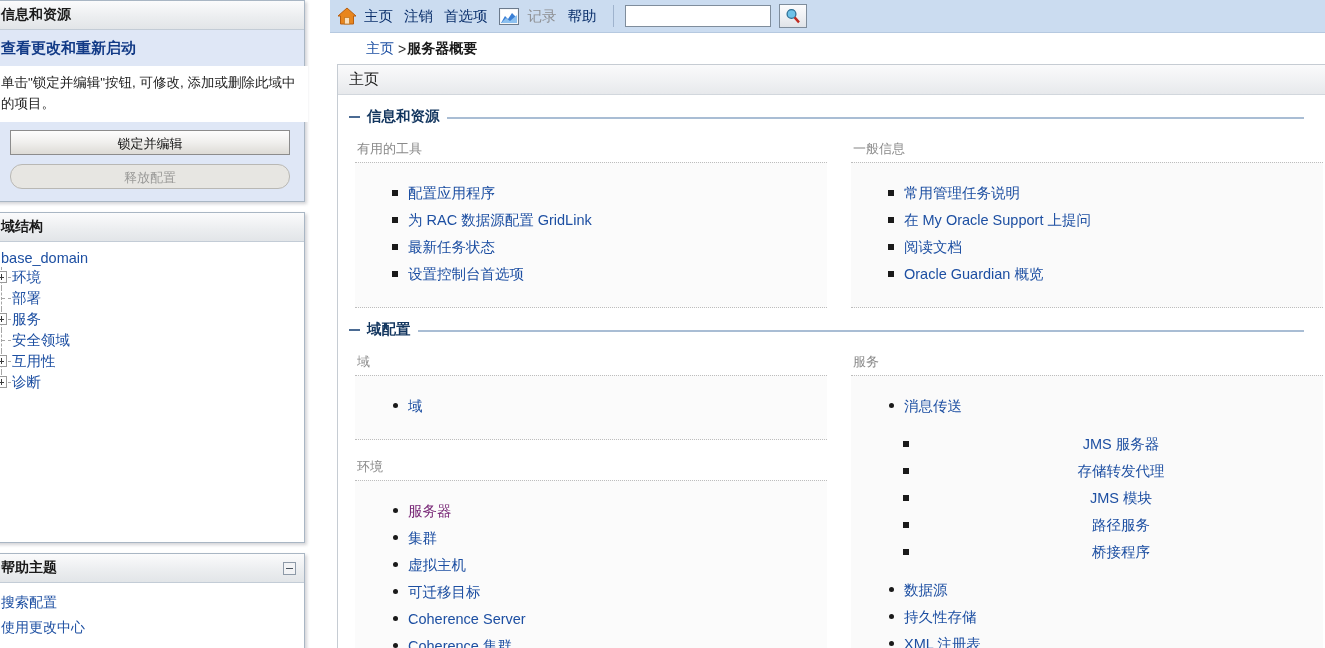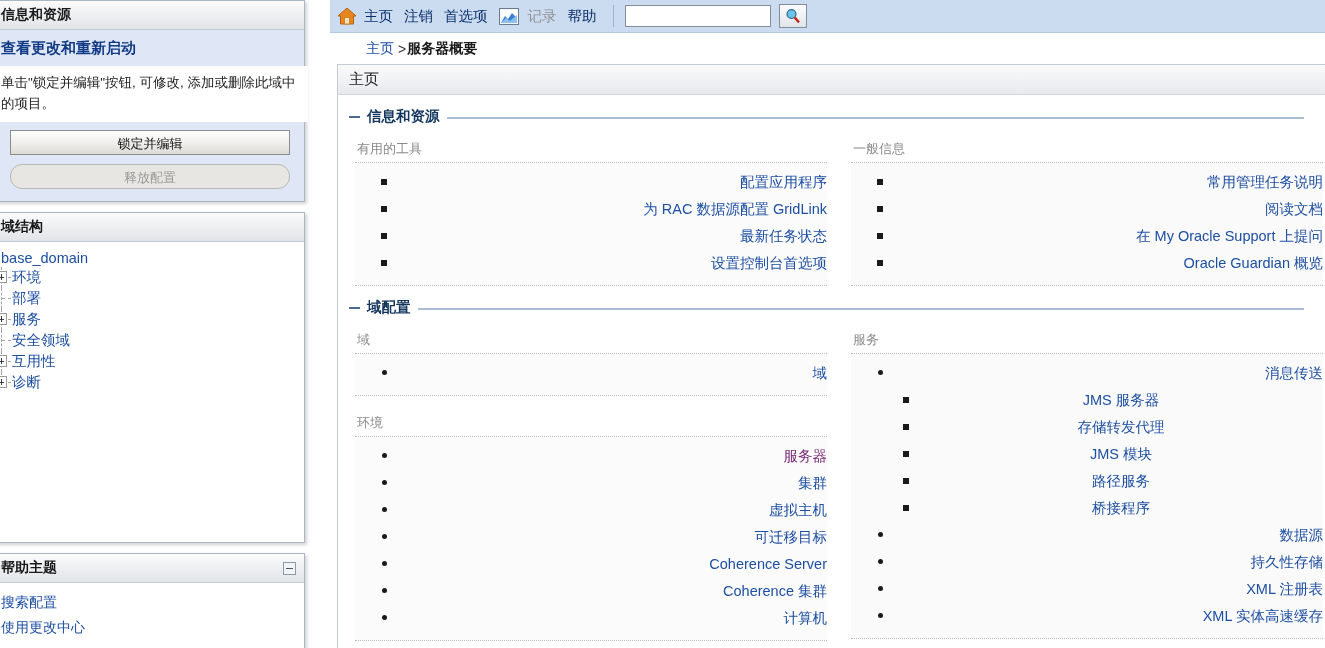--- a/index.html
+++ b/index.html
@@ -300,21 +300,21 @@
   }
   .grp-box {
     border-top: 1px dotted #bdbdbd;
     border-bottom: 1px dotted #bdbdbd;
     background: #fafafa;
     padding: 6px 0 8px 0;
   }
   .grp-box.plain { background: #fbfbfb; }
   ul.lnk {
     list-style: none;
-    margin: 0; padding: 0 0 0 26px; text-align: right;
+    margin: 11px; padding: 0 0 0 26px;
   }
   ul.lnk li {
     position: relative;
     padding: 4px 0 4px 16px;
     font-size: 14.5px;
     line-height: 19px;
   }
   ul.lnk li > .bullet-sq {
     position: absolute; left: 0; top: 10px;
     width: 6px; height: 6px; background: #1a1a1a;
@@ -486,22 +486,22 @@
                   <li><span class="bullet-sq"></span><a>设置控制台首选项</a></li>
                 </ul>
               </div>
             </div>
 
             <div class="col">
               <div class="grp-title">一般信息</div>
               <div class="grp-box">
                 <ul class="lnk">
                   <li><span class="bullet-sq"></span><a>常用管理任务说明</a></li>
+                  <li><span class="bullet-sq"></span><a>在 My Oracle Support 上提问</a></li>
                   <li><span class="bullet-sq"></span><a>阅读文档</a></li>
-                  <li><span class="bullet-sq"></span><a>在 My Oracle Support 上提问</a></li>
                   <li><span class="bullet-sq"></span><a>Oracle Guardian 概览</a></li>
                 </ul>
               </div>
             </div>
 
           </div>
         </div>
 
         <div class="section">
           <div class="section-head">

